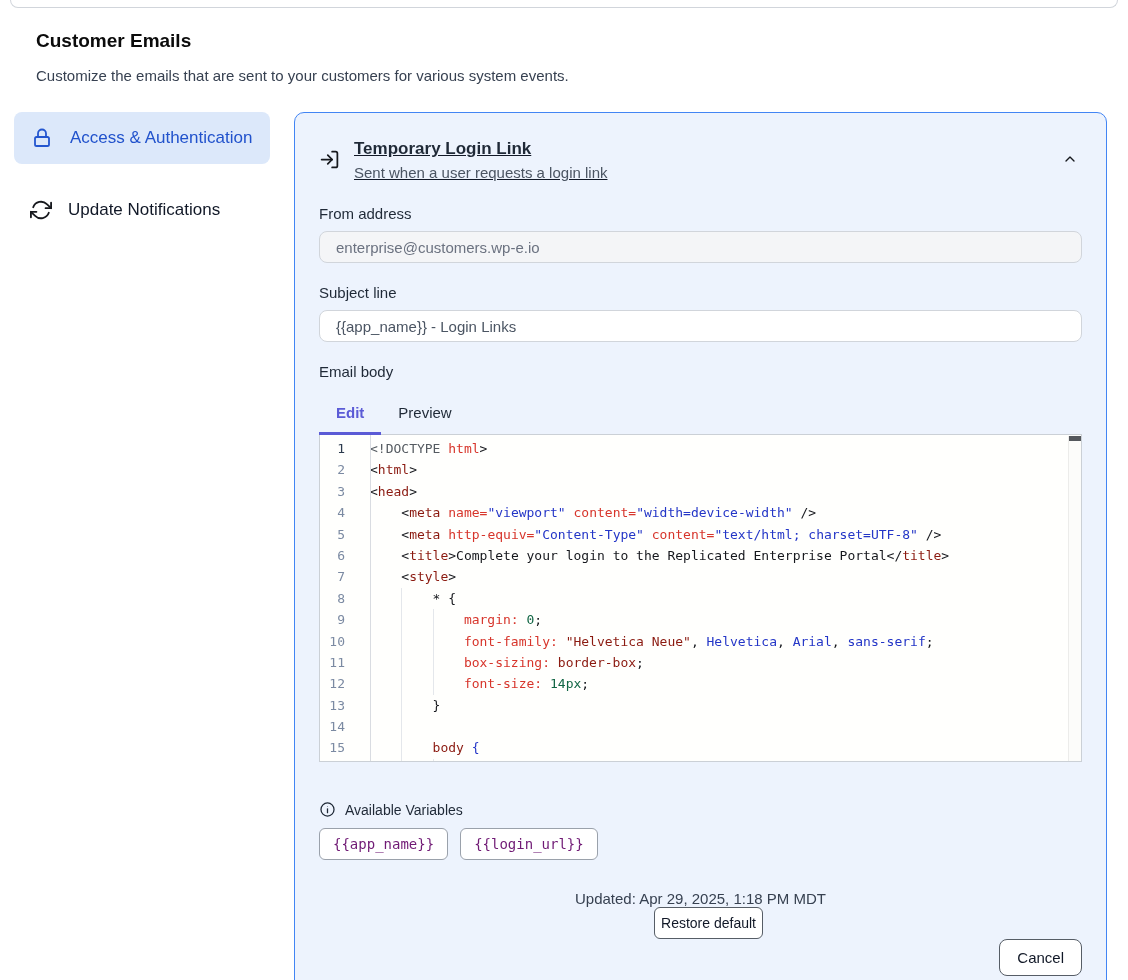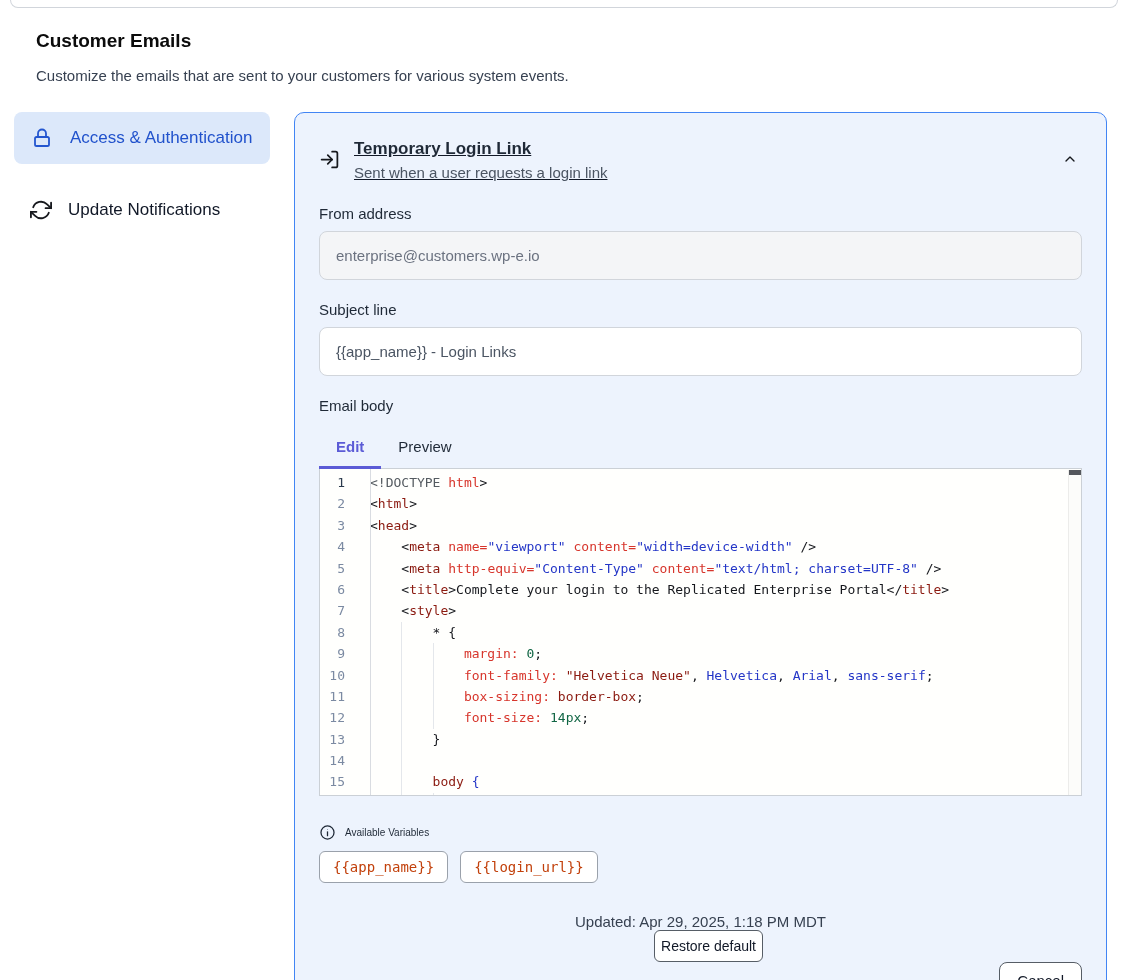--- a/index.html
+++ b/index.html
@@ -28,21 +28,21 @@
   .card { flex:1; background:#edf3fd; border:1.5px solid #4285f4; border-radius:10px;
     padding:26px 24px 24px; }
 
   .card-head { display:flex; gap:14px; margin-bottom:24px;text-decoration:underline; }
   .card-head .icn { margin-top:10px; display:flex; }
   .card-head .t { font-size:17px; font-weight:700; color:#1f2937; }
   .card-head .s { font-size:15px; color:#4b5563; margin-top:5px; }
   .collapse-btn { margin-left:auto; background:none; border:none; cursor:pointer; padding:4px; align-self:flex-start; margin-top:8px; }
 
   .fld-label { display:block; font-size:15px; color:#1f2937; margin-bottom:9px; }
-  .inp { width:100%; height:49px; border:1px solid #d1d5db; border-radius:8px;
+  .inp { width:100%; height:32px; border:1px solid #d1d5db; border-radius:8px;
     padding:0 16px; font-size:15px; font-family:"Liberation Sans",sans-serif; }
   .inp.gray { background:#f4f5f7; color:#6b7280; }
   .inp.white { background:#ffffff; color:#4b5563; }
   .group { margin-bottom:21px; }
 
   
   .tabbar { display:flex; border-bottom:1px solid #cbd0d6; margin-top:14px; }
   .tab { padding:10px 17px 11px; font-size:15px; color:#1f2937; cursor:pointer;
     border-bottom:3px solid transparent; margin-bottom:-1px; background:none; border-top:none; border-left:none; border-right:none; font-family:inherit; }
   .tab.active { color:#5b5bd6; font-weight:700; border-bottom-color:#5b5bd6; }
@@ -61,23 +61,23 @@
   .tok-meta { color:#555b61; }
   .tok-tag  { color:#8b1a10; }
   .tok-attr { color:#d7352b; }
   .tok-str  { color:#2436c7; }
   .tok-num  { color:#116644; }
   .tok-plain{ color:#16181d; }
   .vtrack { position:absolute; top:1px; right:0; bottom:0; width:13px; background:#fcfcfa; border-left:1px solid #ececea; }
   .vthumb { position:absolute; top:0; left:0; right:0; height:5px; background:#54575c; }
 
   
-  .vars-head { display:flex; align-items:center; gap:9px; margin-top:28px; font-size:10px; color:#1f2937; }
+  .vars-head { display:flex; align-items:center; gap:9px; margin-top:39px; font-size:14px; color:#1f2937; }
   .chips { display:flex; gap:12px; margin-top:10px; }
-  .chip { font-family:"DejaVu Sans Mono", monospace; font-size:14px; color:#c2410c;
+  .chip { font-family:"DejaVu Sans Mono", monospace; font-size:14px; color:#701a75;
     background:#ffffff; border:1px solid #9aa1ab; border-radius:6px; padding:7px 13px; cursor:pointer; }
 
   
   .cfoot { display:flex; align-items:center; margin-top:30px;flex-direction:column; }
   .updated { font-size:15px; color:#374151; }
   .btn { cursor:pointer; font-family:inherit; }
   .btn-restore { margin-left:16px; font-size:14px; color:#111827; background:#fff;
     border:1.5px solid #565d66; border-radius:6px; padding:7px 6px; }
   .btn-cancel { margin-left:auto; font-size:15px; color:#111827; background:#fff;
     border:1.5px solid #565d66; border-radius:8px; padding:9px 17px; }

